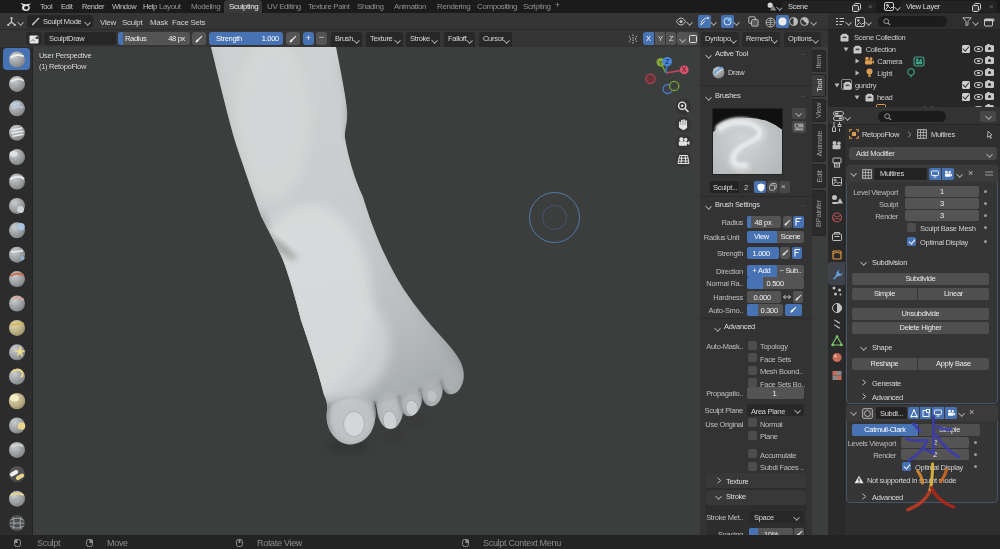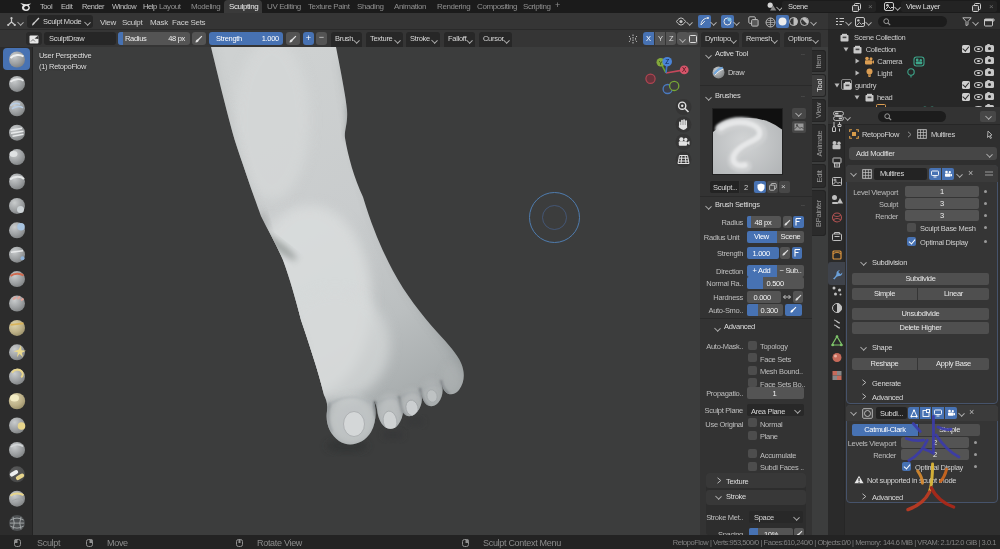--- a/index.html
+++ b/index.html
@@ -1136,14 +1136,13 @@
   <svg class="abs" style="left:236px;top:3.5px" width="7" height="8" viewBox="0 0 7 8">
       <rect x="0.5" y="0.5" width="6" height="7" rx="2" fill="none" stroke="#909090"></rect>
       <rect x="2.5" y="0.5" width="2" height="3.5" fill="#909090"></rect>
     </svg>
   <span class="st" style="left:257px">Rotate View</span>
   <svg class="abs" style="left:462px;top:3.5px" width="7" height="8" viewBox="0 0 7 8">
       <rect x="0.5" y="0.5" width="6" height="7" rx="2" fill="none" stroke="#909090"></rect>
       <rect x="3.5" y="0.5" width="3" height="3.5" fill="#909090"></rect>
     </svg>
   <span class="st" style="left:483px">Sculpt Context Menu</span>
-  <span class="st" style="right:4px;top:3px;font-size:7.5px;letter-spacing:-0.45px;color:#828282">RetopoFlow | Verts:953,500/0 | Faces:610,240/0 | Objects:0/0 | Memory: 144.6 MiB | VRAM: 2.1/12.0 GiB | 3.0.1</span>
 </div>
 
 </body></html>

